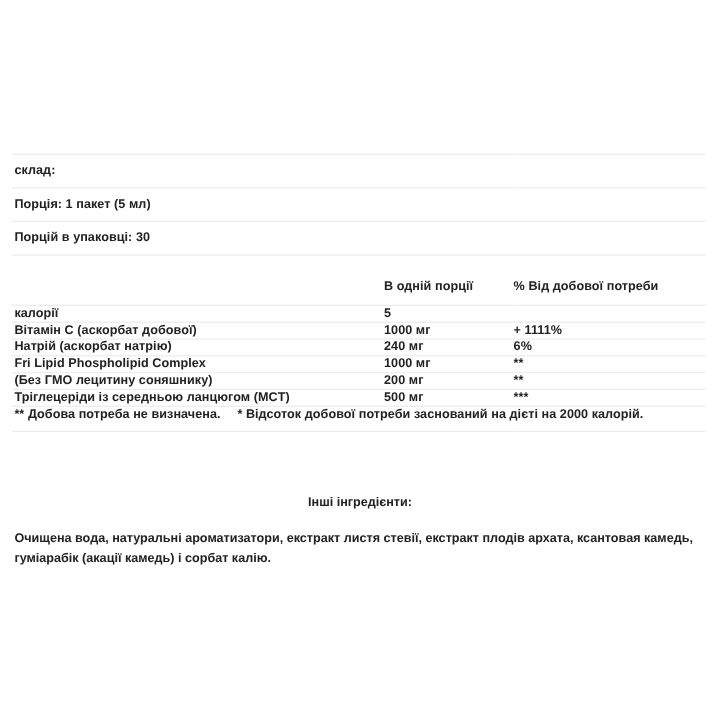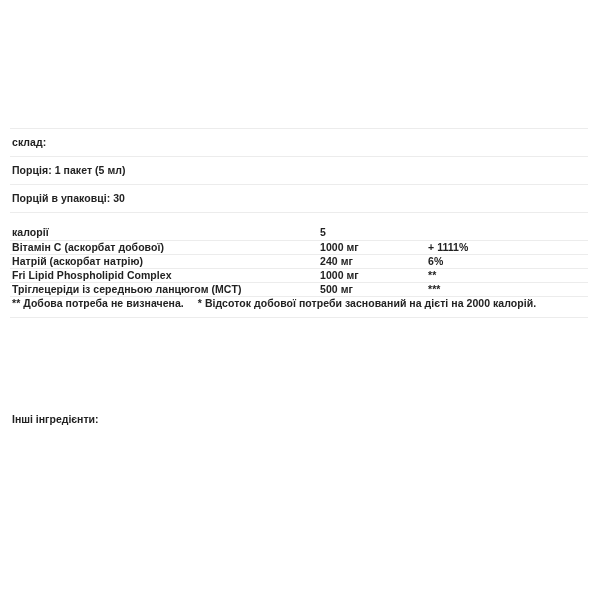--- a/index.html
+++ b/index.html
@@ -81,20 +81,21 @@
     position: absolute;
     left: 12px;
     top: 413px;
     width: 576px;
   }
   .other-title {
     font-size: 10.5px;
     font-weight: bold;
     line-height: 1.3;
     margin: 0 0 14px 0;
+    text-align: center;
   }
   .other-body {
     font-size: 10.5px;
     font-weight: bold;
     line-height: 1.55;
     margin: 0;
     width: 566px;
   }
 </style>
 </head>
@@ -119,20 +120,25 @@
       </tr>
 
       <tr class="lead">
         <td colspan="3" class="cell name">Порцій в упаковці: 30</td>
       </tr>
 
       <tr class="spacer-row">
         <td colspan="3"></td>
       </tr>
 
+      <tr class="head-row">
+        <td class="cell name"></td>
+        <td class="cell amount">В одній порції</td>
+        <td class="cell dv">% Від добової потреби</td>
+      </tr>
 
       <tr>
         <td class="cell name">калорії</td>
         <td class="cell amount">5</td>
         <td class="cell dv"></td>
       </tr>
       <tr>
         <td class="cell name">Вітамін C (аскорбат добової)</td>
         <td class="cell amount">1000 мг</td>
         <td class="cell dv">+ 1111%</td>
@@ -141,29 +147,35 @@
         <td class="cell name">Натрій (аскорбат натрію)</td>
         <td class="cell amount">240 мг</td>
         <td class="cell dv">6%</td>
       </tr>
       <tr>
         <td class="cell name">Fri Lipid Phospholipid Complex</td>
         <td class="cell amount">1000 мг</td>
         <td class="cell dv">**</td>
       </tr>
       <tr>
+        <td class="cell name">(Без ГМО лецитину соняшнику)</td>
+        <td class="cell amount">200 мг</td>
+        <td class="cell dv">**</td>
+      </tr>
+      <tr>
         <td class="cell name">Тріглецеріди із середньою ланцюгом (MCT)</td>
         <td class="cell amount">500 мг</td>
         <td class="cell dv">***</td>
       </tr>
 
       <tr class="footnote-row">
         <td colspan="3" class="cell name"><span>** Добова потреба не визначена.</span><span class="footnote-gap"></span><span>* Відсоток добової потреби заснований на дієті на 2000 калорій.</span></td>
       </tr>
 
     </tbody>
   </table>
 
   <div class="other-block">
     <p class="other-title">Інші інгредієнти:</p>
+    <p class="other-body">Очищена вода, натуральні ароматизатори, екстракт листя стевії, екстракт плодів архата, ксантовая камедь, гуміарабік (акації камедь) і сорбат калію.</p>
   </div>
 
 </div>
 
 </body></html>

